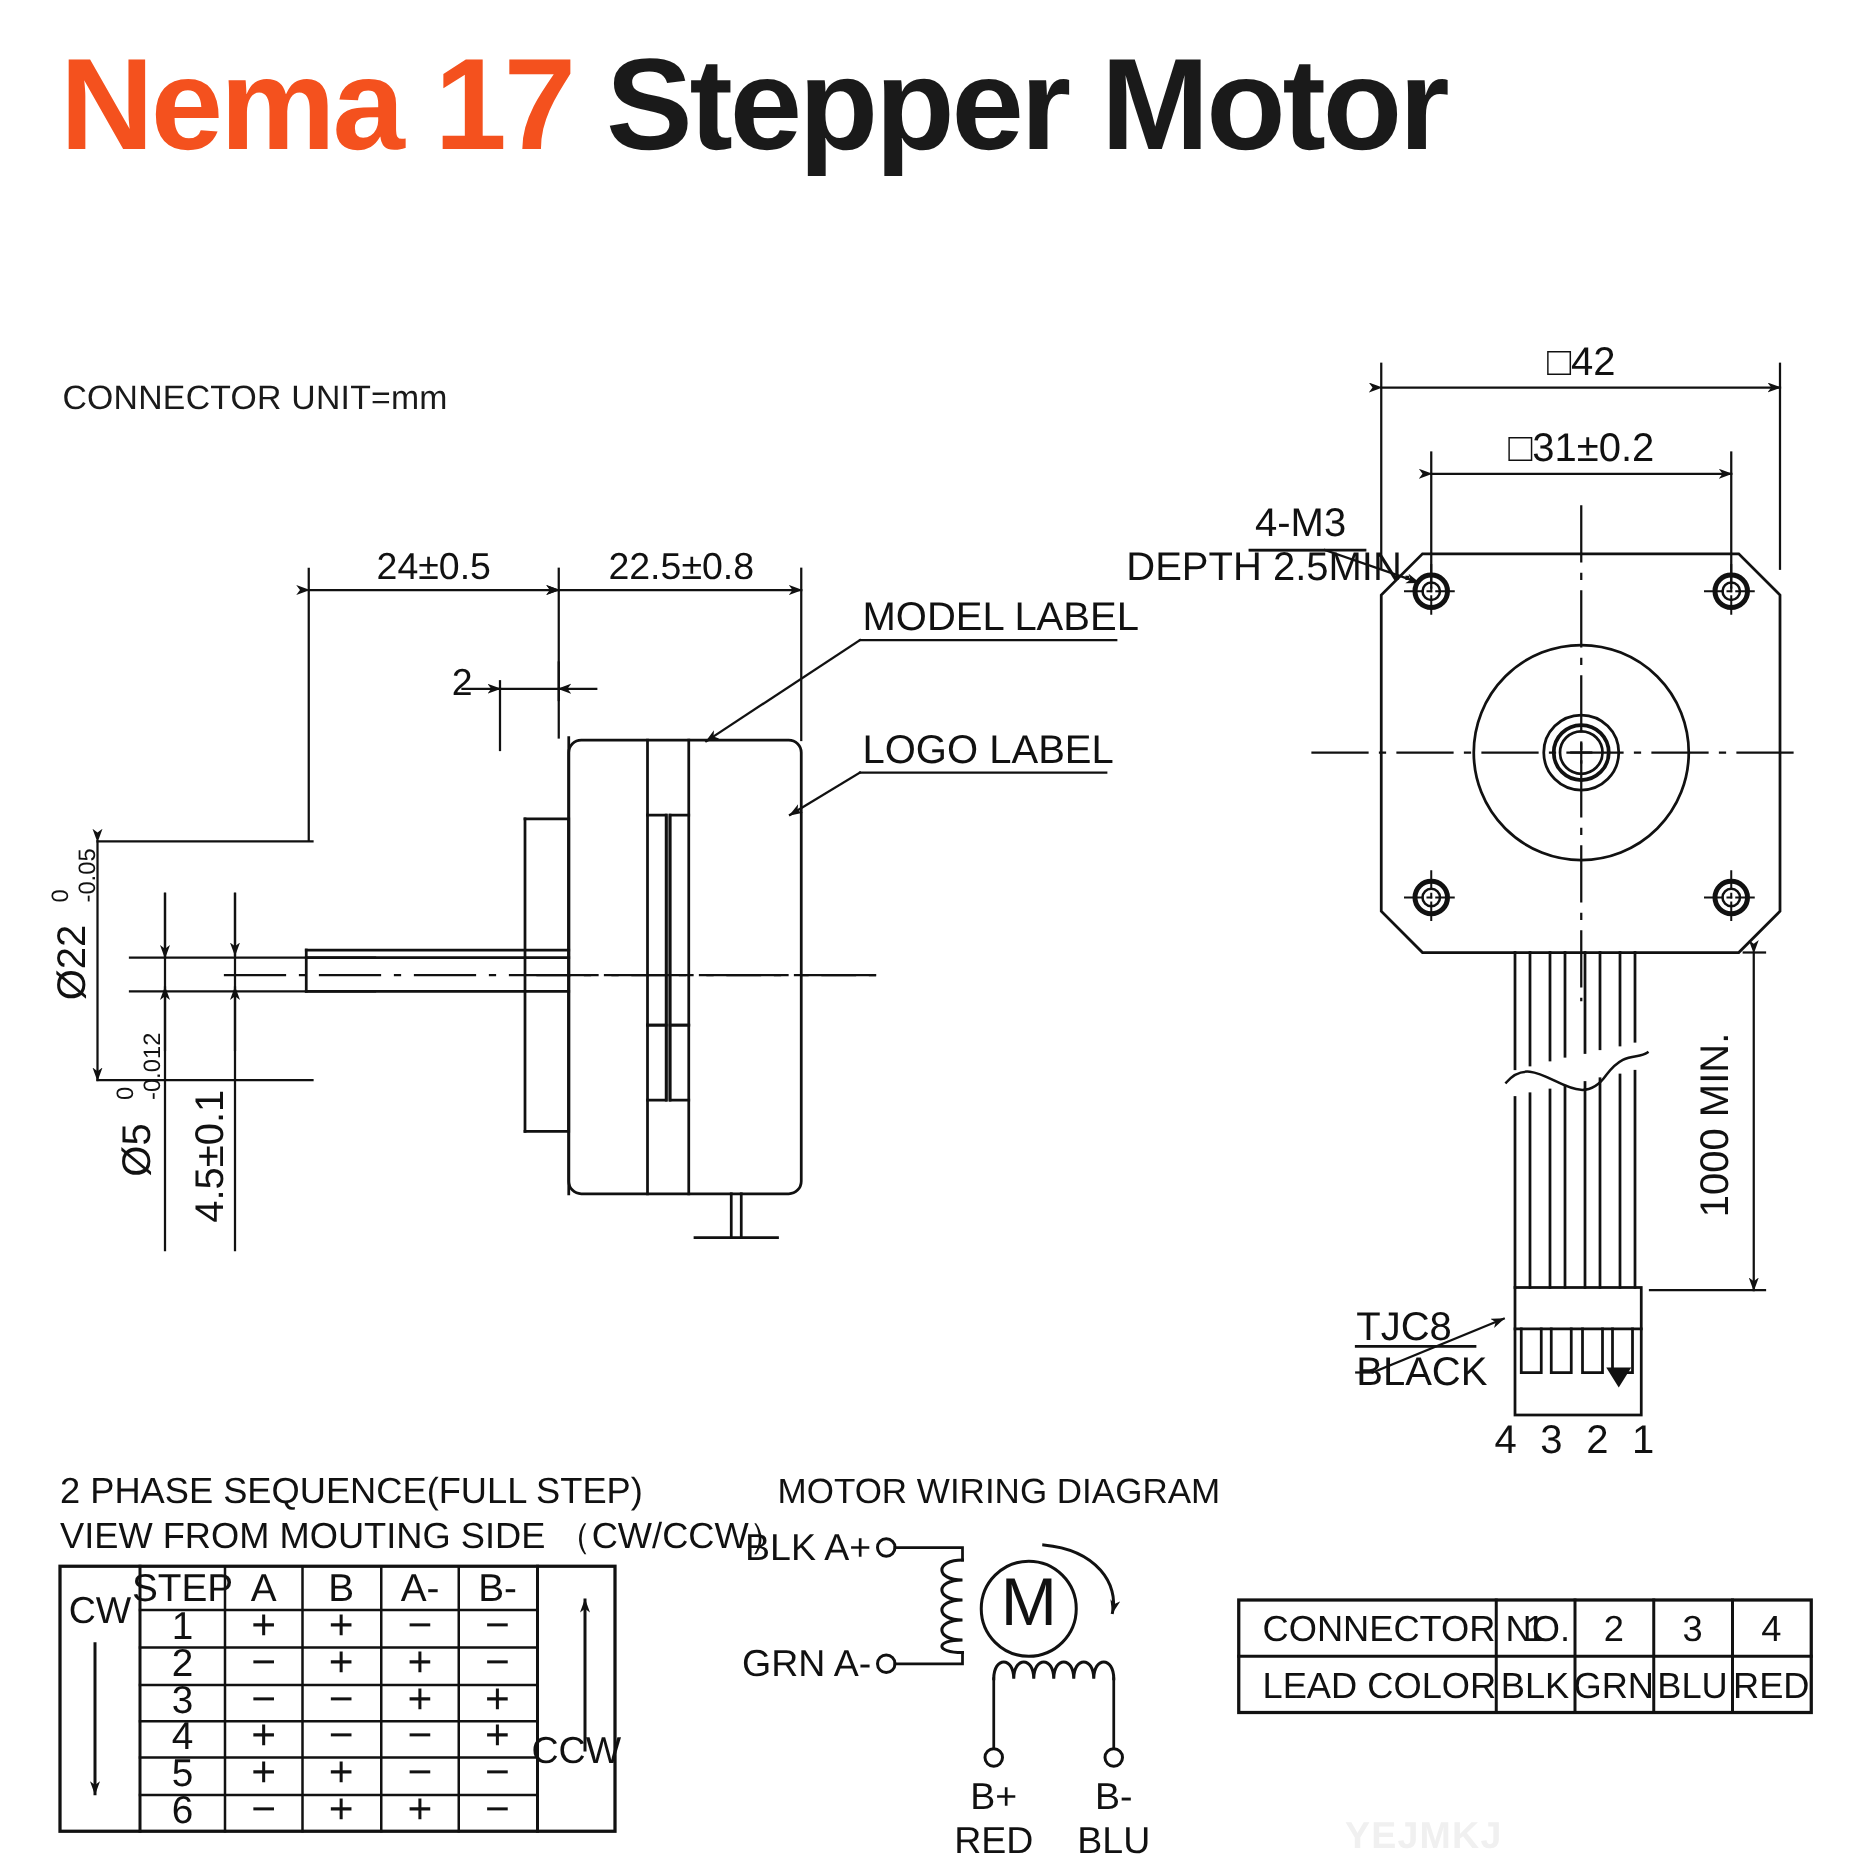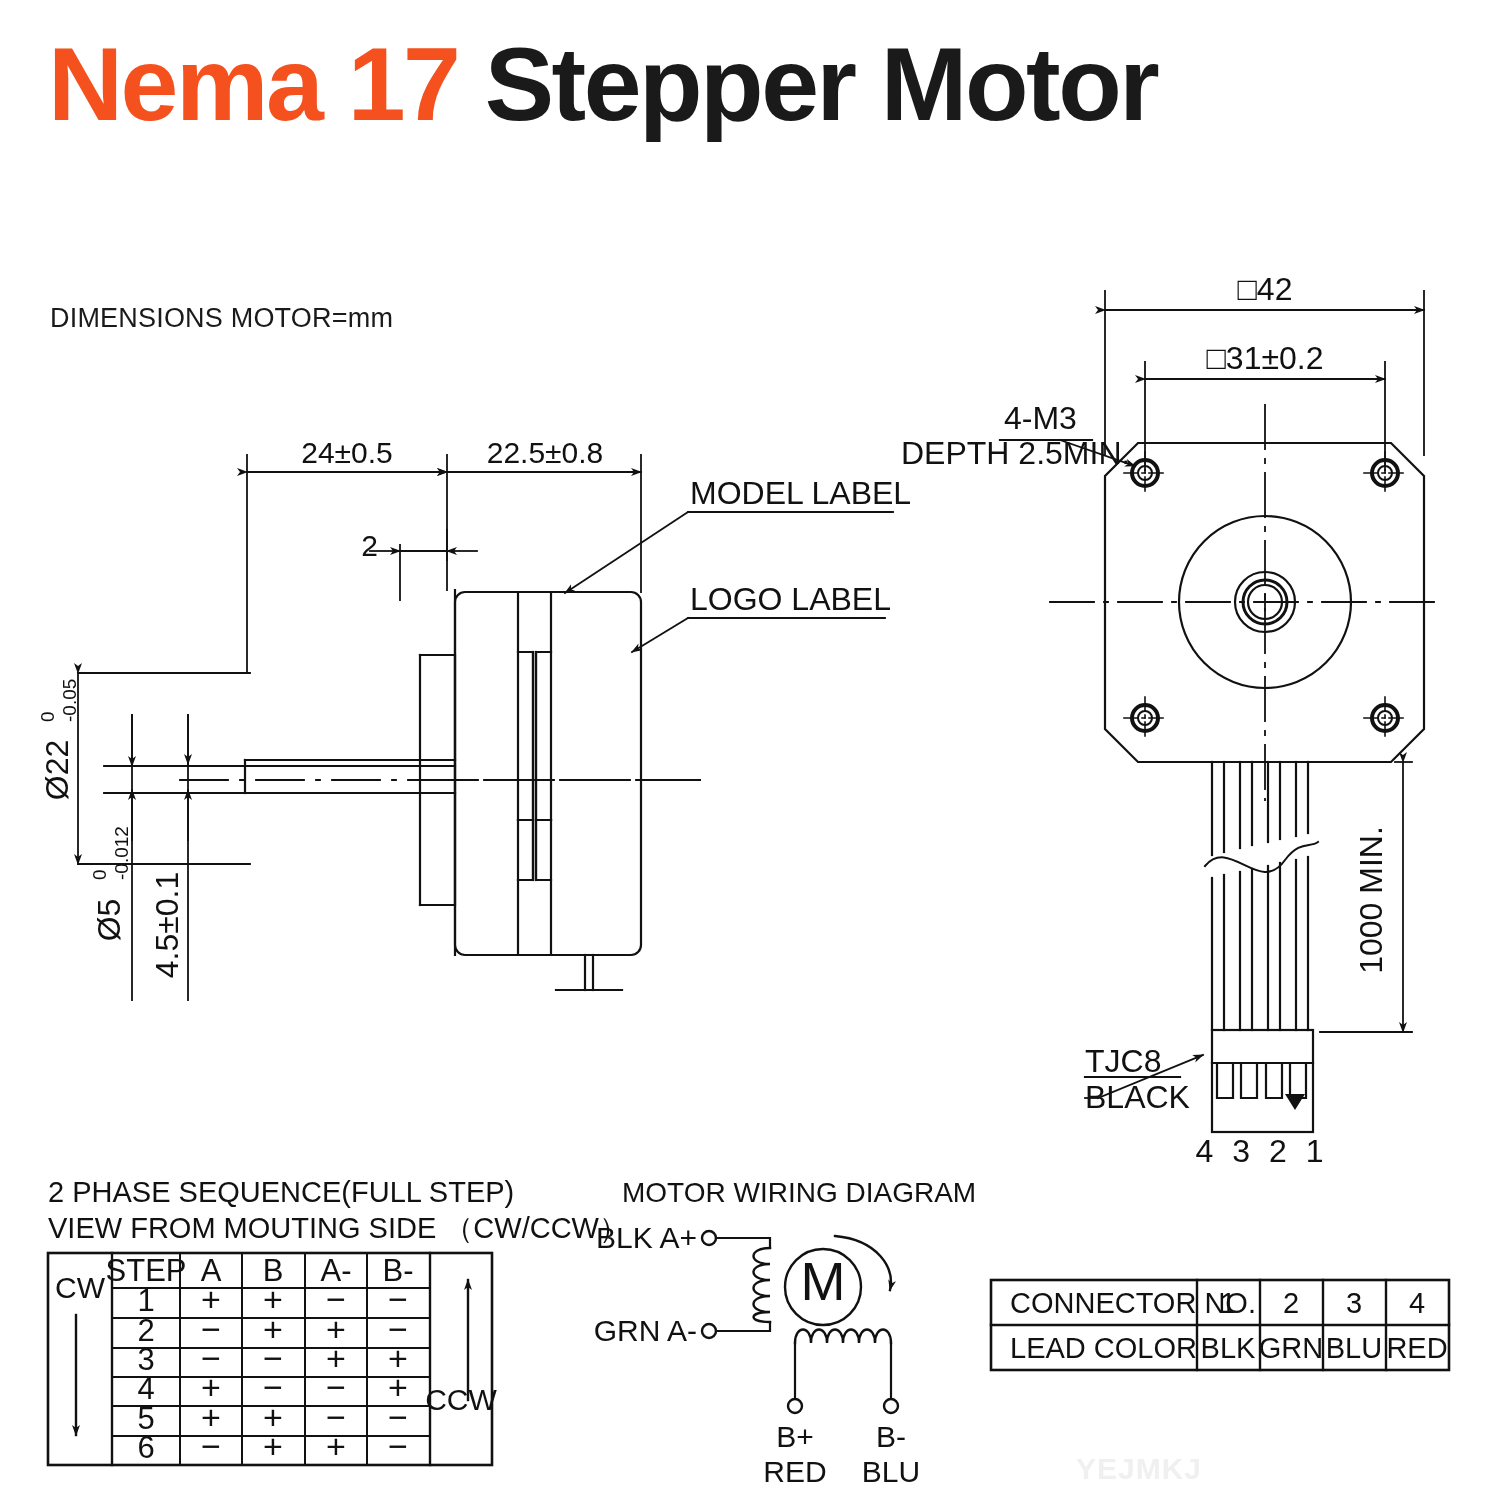--- a/index.html
+++ b/index.html
@@ -39,21 +39,21 @@
   }
 </style>
 </head>
 <body>
 
 <div id="stage">
 
   <div class="title-wrap">
     <div class="title-line"><span class="title-accent">Nema 17</span><span> Stepper Motor</span></div>
   </div>
-  <div class="subtitle">DIMENSIONS MOTOR=mm</div>
+  <div class="subtitle">CONNECTOR UNIT=mm</div>
 
   <svg class="draw" viewBox="0 0 1500 1500">
     <defs>
       <marker id="arw" markerWidth="12" markerHeight="12" refX="10" refY="4" orient="auto" markerUnits="userSpaceOnUse">
         <path d="M0,0 L11,4 L0,8 L3,4 Z" fill="#111"></path>
       </marker>
       <marker id="arwS" markerWidth="12" markerHeight="12" refX="10" refY="4" orient="auto" markerUnits="userSpaceOnUse">
         <path d="M0,0 L11,4 L0,8 L3,4 Z" fill="#111"></path>
       </marker>
     </defs>

